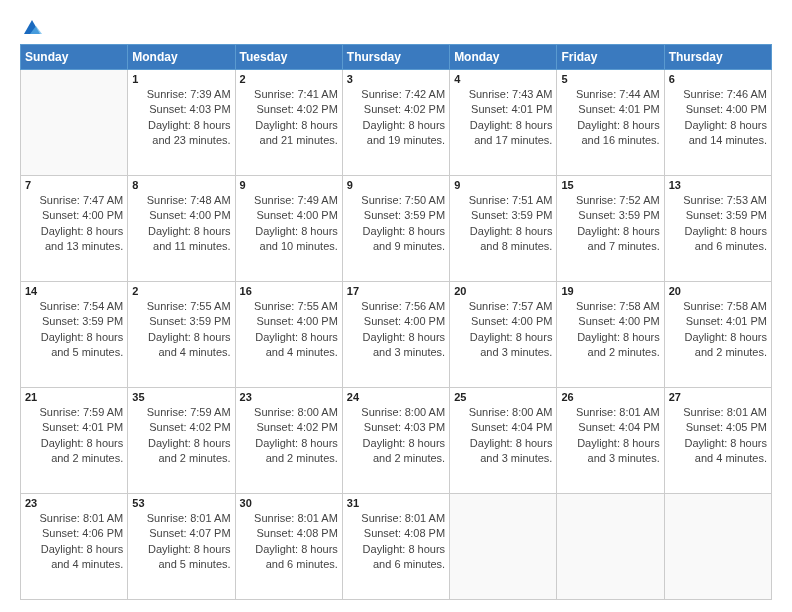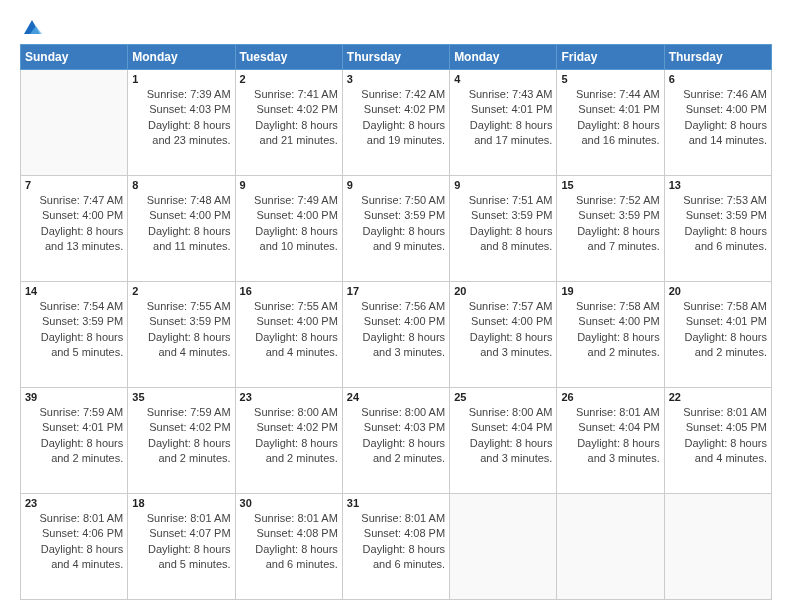--- a/index.html
+++ b/index.html
@@ -208,21 +208,21 @@
             <span class="day-num">19</span>
             <div class="day-info">Sunrise: 7:58 AM<br>Sunset: 4:00 PM<br>Daylight: 8 hours<br>and 2 minutes.</div>
           </td>
           <td>
             <span class="day-num">20</span>
             <div class="day-info">Sunrise: 7:58 AM<br>Sunset: 4:01 PM<br>Daylight: 8 hours<br>and 2 minutes.</div>
           </td>
         </tr>
         <tr>
           <td>
-            <span class="day-num">39</span>
+            <span class="day-num">21</span>
             <div class="day-info">Sunrise: 7:59 AM<br>Sunset: 4:01 PM<br>Daylight: 8 hours<br>and 2 minutes.</div>
           </td>
           <td>
             <span class="day-num">35</span>
             <div class="day-info">Sunrise: 7:59 AM<br>Sunset: 4:02 PM<br>Daylight: 8 hours<br>and 2 minutes.</div>
           </td>
           <td>
             <span class="day-num">23</span>
             <div class="day-info">Sunrise: 8:00 AM<br>Sunset: 4:02 PM<br>Daylight: 8 hours<br>and 2 minutes.</div>
           </td>
@@ -232,31 +232,31 @@
           </td>
           <td>
             <span class="day-num">25</span>
             <div class="day-info">Sunrise: 8:00 AM<br>Sunset: 4:04 PM<br>Daylight: 8 hours<br>and 3 minutes.</div>
           </td>
           <td>
             <span class="day-num">26</span>
             <div class="day-info">Sunrise: 8:01 AM<br>Sunset: 4:04 PM<br>Daylight: 8 hours<br>and 3 minutes.</div>
           </td>
           <td>
-            <span class="day-num">22</span>
+            <span class="day-num">27</span>
             <div class="day-info">Sunrise: 8:01 AM<br>Sunset: 4:05 PM<br>Daylight: 8 hours<br>and 4 minutes.</div>
           </td>
         </tr>
         <tr>
           <td>
             <span class="day-num">23</span>
             <div class="day-info">Sunrise: 8:01 AM<br>Sunset: 4:06 PM<br>Daylight: 8 hours<br>and 4 minutes.</div>
           </td>
           <td>
-            <span class="day-num">18</span>
+            <span class="day-num">53</span>
             <div class="day-info">Sunrise: 8:01 AM<br>Sunset: 4:07 PM<br>Daylight: 8 hours<br>and 5 minutes.</div>
           </td>
           <td>
             <span class="day-num">30</span>
             <div class="day-info">Sunrise: 8:01 AM<br>Sunset: 4:08 PM<br>Daylight: 8 hours<br>and 6 minutes.</div>
           </td>
           <td>
             <span class="day-num">31</span>
             <div class="day-info">Sunrise: 8:01 AM<br>Sunset: 4:08 PM<br>Daylight: 8 hours<br>and 6 minutes.</div>
           </td>

